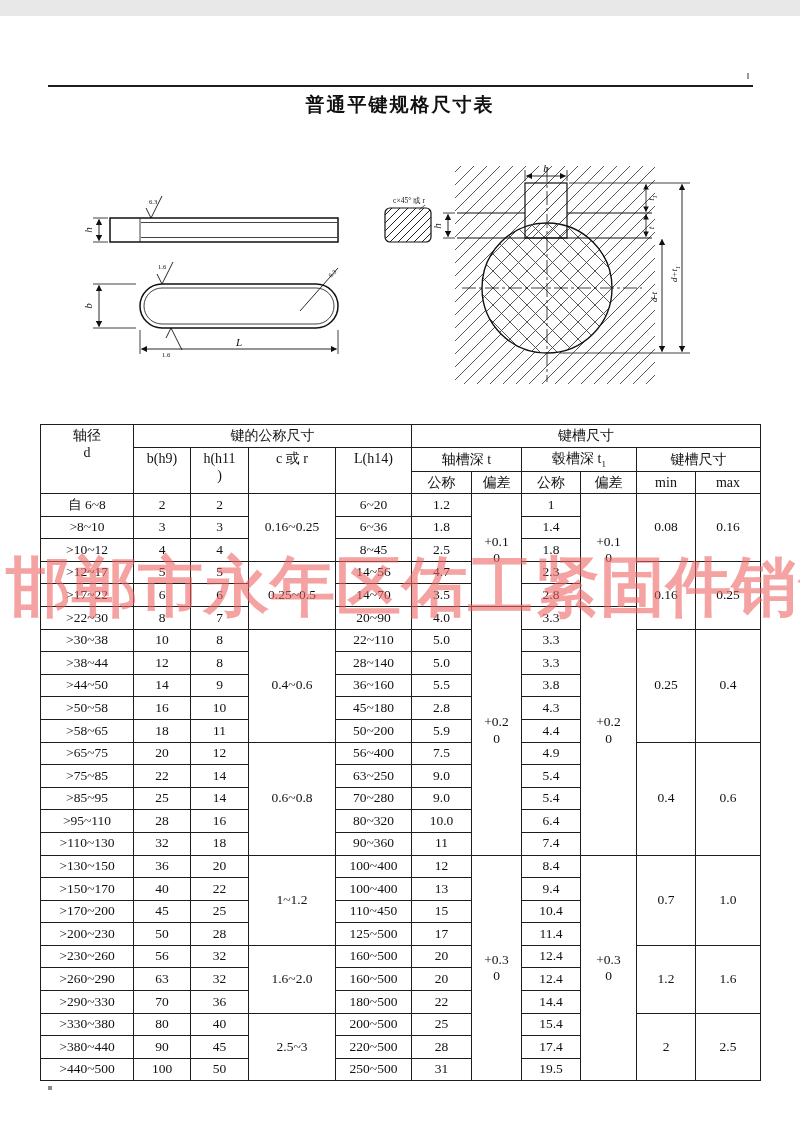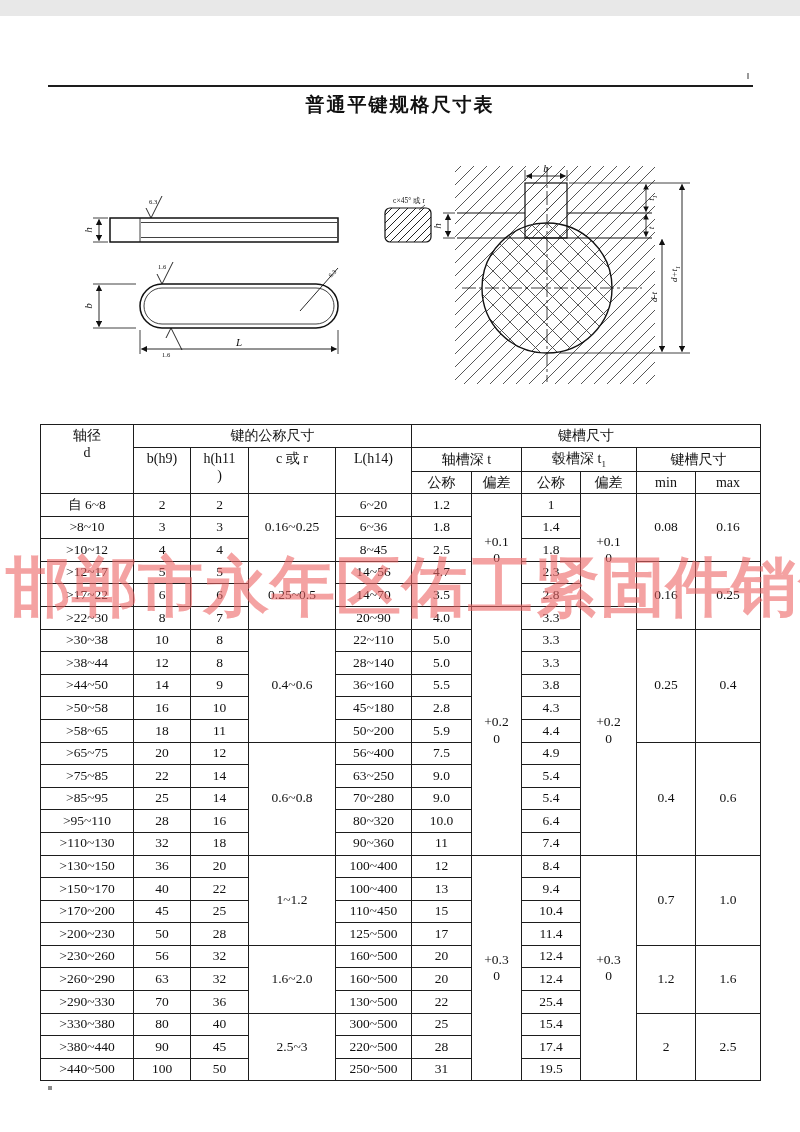--- a/index.html
+++ b/index.html
@@ -379,30 +379,30 @@
           <td>63</td>
           <td>32</td>
           <td>160~500</td>
           <td>20</td>
           <td>12.4</td>
         </tr>
         <tr>
           <td>&gt;290~330</td>
           <td>70</td>
           <td>36</td>
-          <td>130~500</td>
+          <td>180~500</td>
           <td>22</td>
-          <td>25.4</td>
+          <td>14.4</td>
         </tr>
         <tr>
           <td>&gt;330~380</td>
           <td>80</td>
           <td>40</td>
           <td rowspan="3">2.5~3</td>
-          <td>300~500</td>
+          <td>200~500</td>
           <td>25</td>
           <td>15.4</td>
           <td rowspan="3">2</td>
           <td rowspan="3">2.5</td>
         </tr>
         <tr>
           <td>&gt;380~440</td>
           <td>90</td>
           <td>45</td>
           <td>220~500</td>

